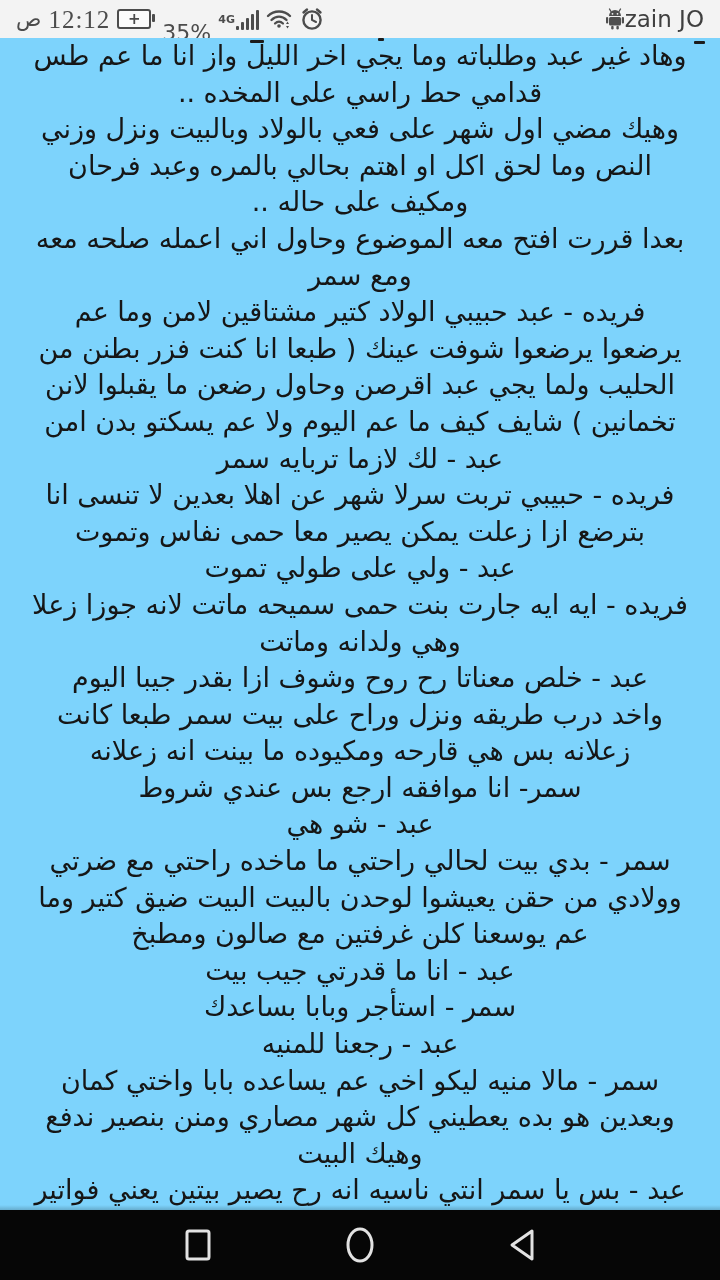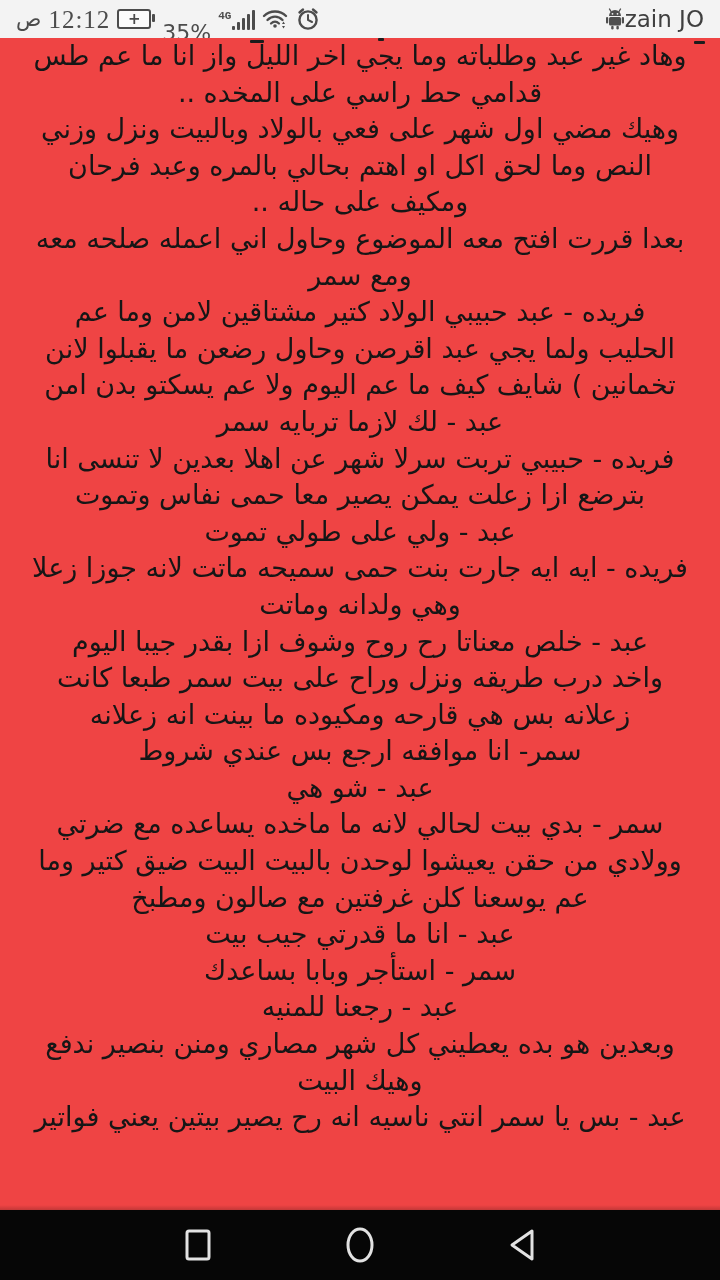--- a/index.html
+++ b/index.html
@@ -29,32 +29,32 @@
     border:2px solid #4c4c4c; border-radius:3px; background:#fbfbfb;
     display:flex; align-items:center; justify-content:center;
     margin-right:4px;
   }
   .battery::after {
     content:""; position:absolute; right:-6px; top:3px;
     width:3px; height:8px; background:#4c4c4c; border-radius:1px;
   }
   .battery .plus { font-size:15px; font-weight:bold; color:#4c4c4c; line-height:1; }
 
-  .signal { display:flex; align-items:flex-start; gap:0;font-family:Liberation Mono, monospace; }
+  .signal { display:flex; align-items:center; gap:0; }
   .sig-4g { font-size:11px; font-weight:bold; margin-top:1px; margin-right:1px; }
   .bars { display:flex; align-items:flex-end; gap:2px; height:21px; }
   .bars i { display:block; width:3px; background:#4c4c4c; border-radius:1px; }
   .b1{height:4px;} .b2{height:8px;} .b3{height:12px;} .b4{height:16px;} .b5{height:20px;}
 
   .icon-svg { display:block; }
 
   
   .content {
     position:absolute; top:38px; left:0; width:720px; height:1172px;
-    background:#ef4444; overflow:hidden;
+    background:#7dd3fc; overflow:hidden;
   }
   .text-line {
     direction:rtl; text-align:center; white-space:nowrap;
     font-size:27px; line-height:36.6px; color:#161616;
   }
   .clip-mark { position:absolute; background:#1c1c1c; border-radius:1px; }
 
   
   .nav-shadow {
     position:absolute; bottom:70px; left:0; width:720px; height:5px;
@@ -133,39 +133,41 @@
     <span class="clip-mark" style="left:694px; top:3px; width:11px; height:3px;"></span>
 
     <div class="text-line">وهاد غير عبد وطلباته وما يجي اخر الليل واز انا ما عم طس</div>
     <div class="text-line">قدامي حط راسي على المخده ..</div>
     <div class="text-line">وهيك مضي اول شهر على فعي بالولاد وبالبيت ونزل وزني</div>
     <div class="text-line">النص وما لحق اكل او اهتم بحالي بالمره وعبد فرحان</div>
     <div class="text-line">ومكيف على حاله ..</div>
     <div class="text-line">بعدا قررت افتح معه الموضوع وحاول اني اعمله صلحه معه</div>
     <div class="text-line">ومع سمر</div>
     <div class="text-line">فريده - عبد حبيبي الولاد كتير مشتاقين لامن وما عم</div>
+    <div class="text-line">يرضعوا يرضعوا شوفت عينك ( طبعا انا كنت فزر بطنن من</div>
     <div class="text-line">الحليب ولما يجي عبد اقرصن وحاول رضعن ما يقبلوا لانن</div>
     <div class="text-line">تخمانين ) شايف كيف ما عم اليوم ولا عم يسكتو بدن امن</div>
     <div class="text-line">عبد - لك لازما تربايه سمر</div>
     <div class="text-line">فريده - حبيبي تربت سرلا شهر عن اهلا بعدين لا تنسى انا</div>
     <div class="text-line">بترضع ازا زعلت يمكن يصير معا حمى نفاس وتموت</div>
     <div class="text-line">عبد - ولي على طولي تموت</div>
     <div class="text-line">فريده - ايه ايه جارت بنت حمى سميحه ماتت لانه جوزا زعلا</div>
     <div class="text-line">وهي ولدانه وماتت</div>
     <div class="text-line">عبد - خلص معناتا رح روح وشوف ازا بقدر جيبا اليوم</div>
     <div class="text-line">واخد درب طريقه ونزل وراح على بيت سمر طبعا كانت</div>
     <div class="text-line">زعلانه بس هي قارحه ومكيوده ما بينت انه زعلانه</div>
     <div class="text-line">سمر- انا موافقه ارجع بس عندي شروط</div>
     <div class="text-line">عبد - شو هي</div>
-    <div class="text-line">سمر - بدي بيت لحالي لانه ما ماخده يساعده مع ضرتي</div>
+    <div class="text-line">سمر - بدي بيت لحالي راحتي ما ماخده راحتي مع ضرتي</div>
     <div class="text-line">وولادي من حقن يعيشوا لوحدن بالبيت البيت ضيق كتير وما</div>
     <div class="text-line">عم يوسعنا كلن غرفتين مع صالون ومطبخ</div>
     <div class="text-line">عبد - انا ما قدرتي جيب بيت</div>
     <div class="text-line">سمر - استأجر وبابا بساعدك</div>
     <div class="text-line">عبد - رجعنا للمنيه</div>
+    <div class="text-line">سمر - مالا منيه ليكو اخي عم يساعده بابا واختي كمان</div>
     <div class="text-line">وبعدين هو بده يعطيني كل شهر مصاري ومنن بنصير ندفع</div>
     <div class="text-line">وهيك البيت</div>
     <div class="text-line">عبد - بس يا سمر انتي ناسيه انه رح يصير بيتين يعني فواتير</div>
   </div>
 
   <div class="nav-shadow"></div>
   <div class="nav-bar">
     <div class="nav-btn nav-recents">
       <svg width="26" height="32" viewBox="0 0 26 32">
         <rect x="2" y="2" width="22" height="28" rx="2" fill="none" stroke="#e2e2e2" stroke-width="3"></rect>

